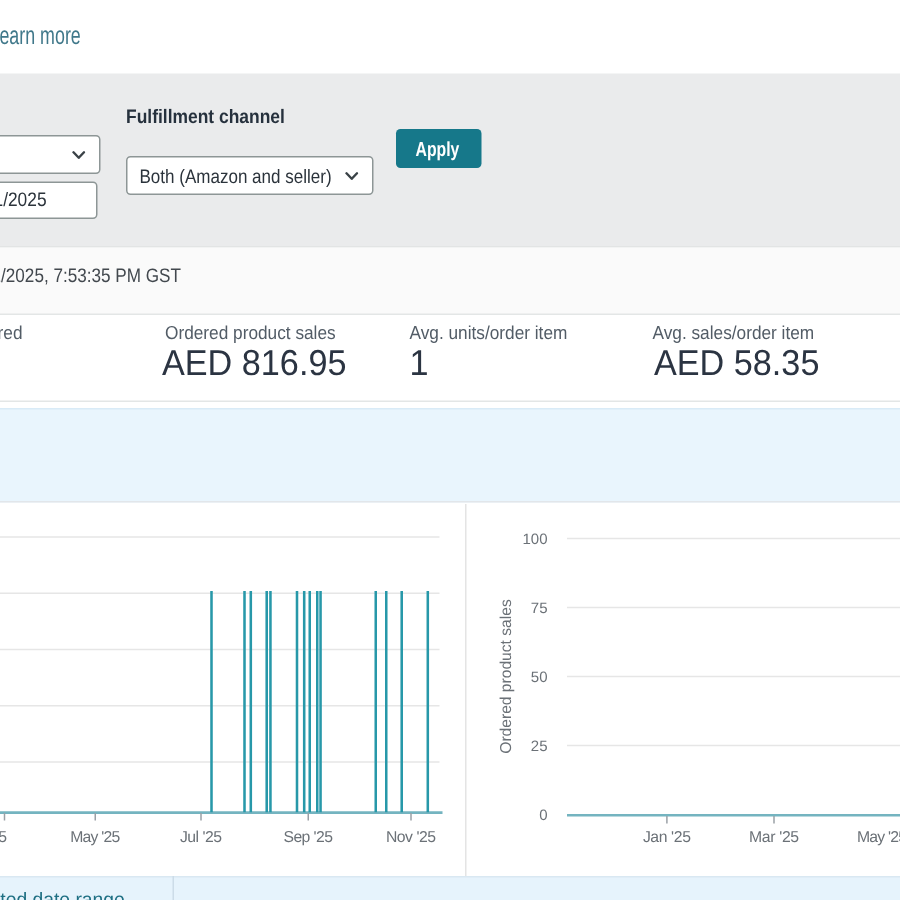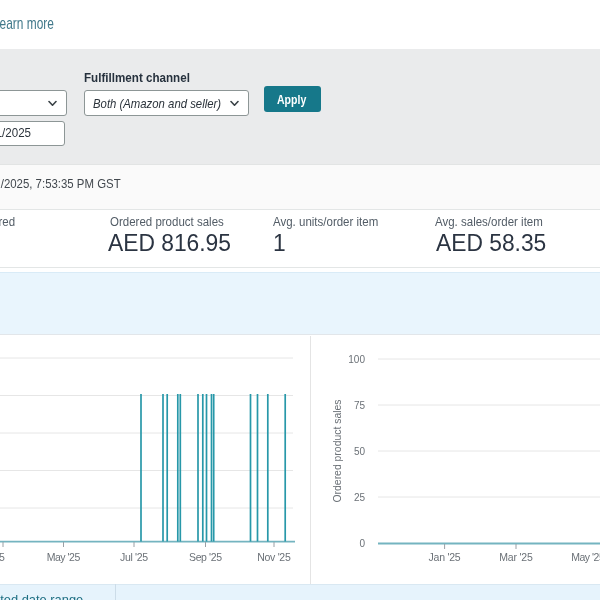--- a/index.html
+++ b/index.html
@@ -5,21 +5,21 @@
   html,body{margin:0;padding:0;}
   body{width:600px;height:600px;overflow:hidden;position:relative;
        font-family:"Liberation Sans", sans-serif;background:#ffffff;}
   .abs{position:absolute;}
   .tx{position:absolute;white-space:pre;transform-origin:0 0;}
   .toplink{left:-6.6px;top:13.5px;font-size:17px;color:#40788a;transform:scaleX(0.70);}
   .panel{left:0;top:49px;width:600px;height:116px;background:#eaebec;border-bottom:1px solid #e2e4e4;box-sizing:border-box;}
   .flabel{left:84.4px;top:69.5px;font-size:13px;font-weight:bold;color:#26313d;transform:scaleX(0.894);}
   .sel{background:#ffffff;border:1px solid #8d9696;border-radius:3px;box-sizing:border-box;height:26px;}
   .sel1{left:-60px;top:90px;width:127px;}
-  .sel2{left:84px;top:90px;width:165px;font-style:italic;}
+  .sel2{left:84px;top:104px;width:165px;}
   .sel2text{left:7.5px;top:4.5px;font-size:13px;color:#2b333b;transform:scaleX(0.873);}
   .chev{position:absolute;right:8px;top:8px;width:10px;height:9px;}
   .chev svg{display:block;}
   .applybtn{left:264px;top:86px;width:57px;height:26px;background:#16788a;border-radius:3px;}
   .applytext{left:13px;top:5.5px;font-size:13.5px;font-weight:bold;color:#ffffff;transform:scaleX(0.78);}
   .dateinput{left:-75px;top:121px;width:140px;height:25px;background:#ffffff;border:1px solid #8d9696;border-radius:3px;box-sizing:border-box;}
   .datetext{left:48px;top:3px;font-size:13px;color:#2b333b;transform:scaleX(0.89);}
   .tsstrip{left:0;top:165px;width:600px;height:45px;background:#fafafa;border-bottom:1px solid #e3e6e6;box-sizing:border-box;}
   .tstext{left:-26.7px;top:175.5px;font-size:13px;color:#42484e;transform:scaleX(0.878);}
   .stats{left:0;top:210px;width:600px;height:58px;background:#ffffff;border-bottom:1px solid #e3e6e6;box-sizing:border-box;}

